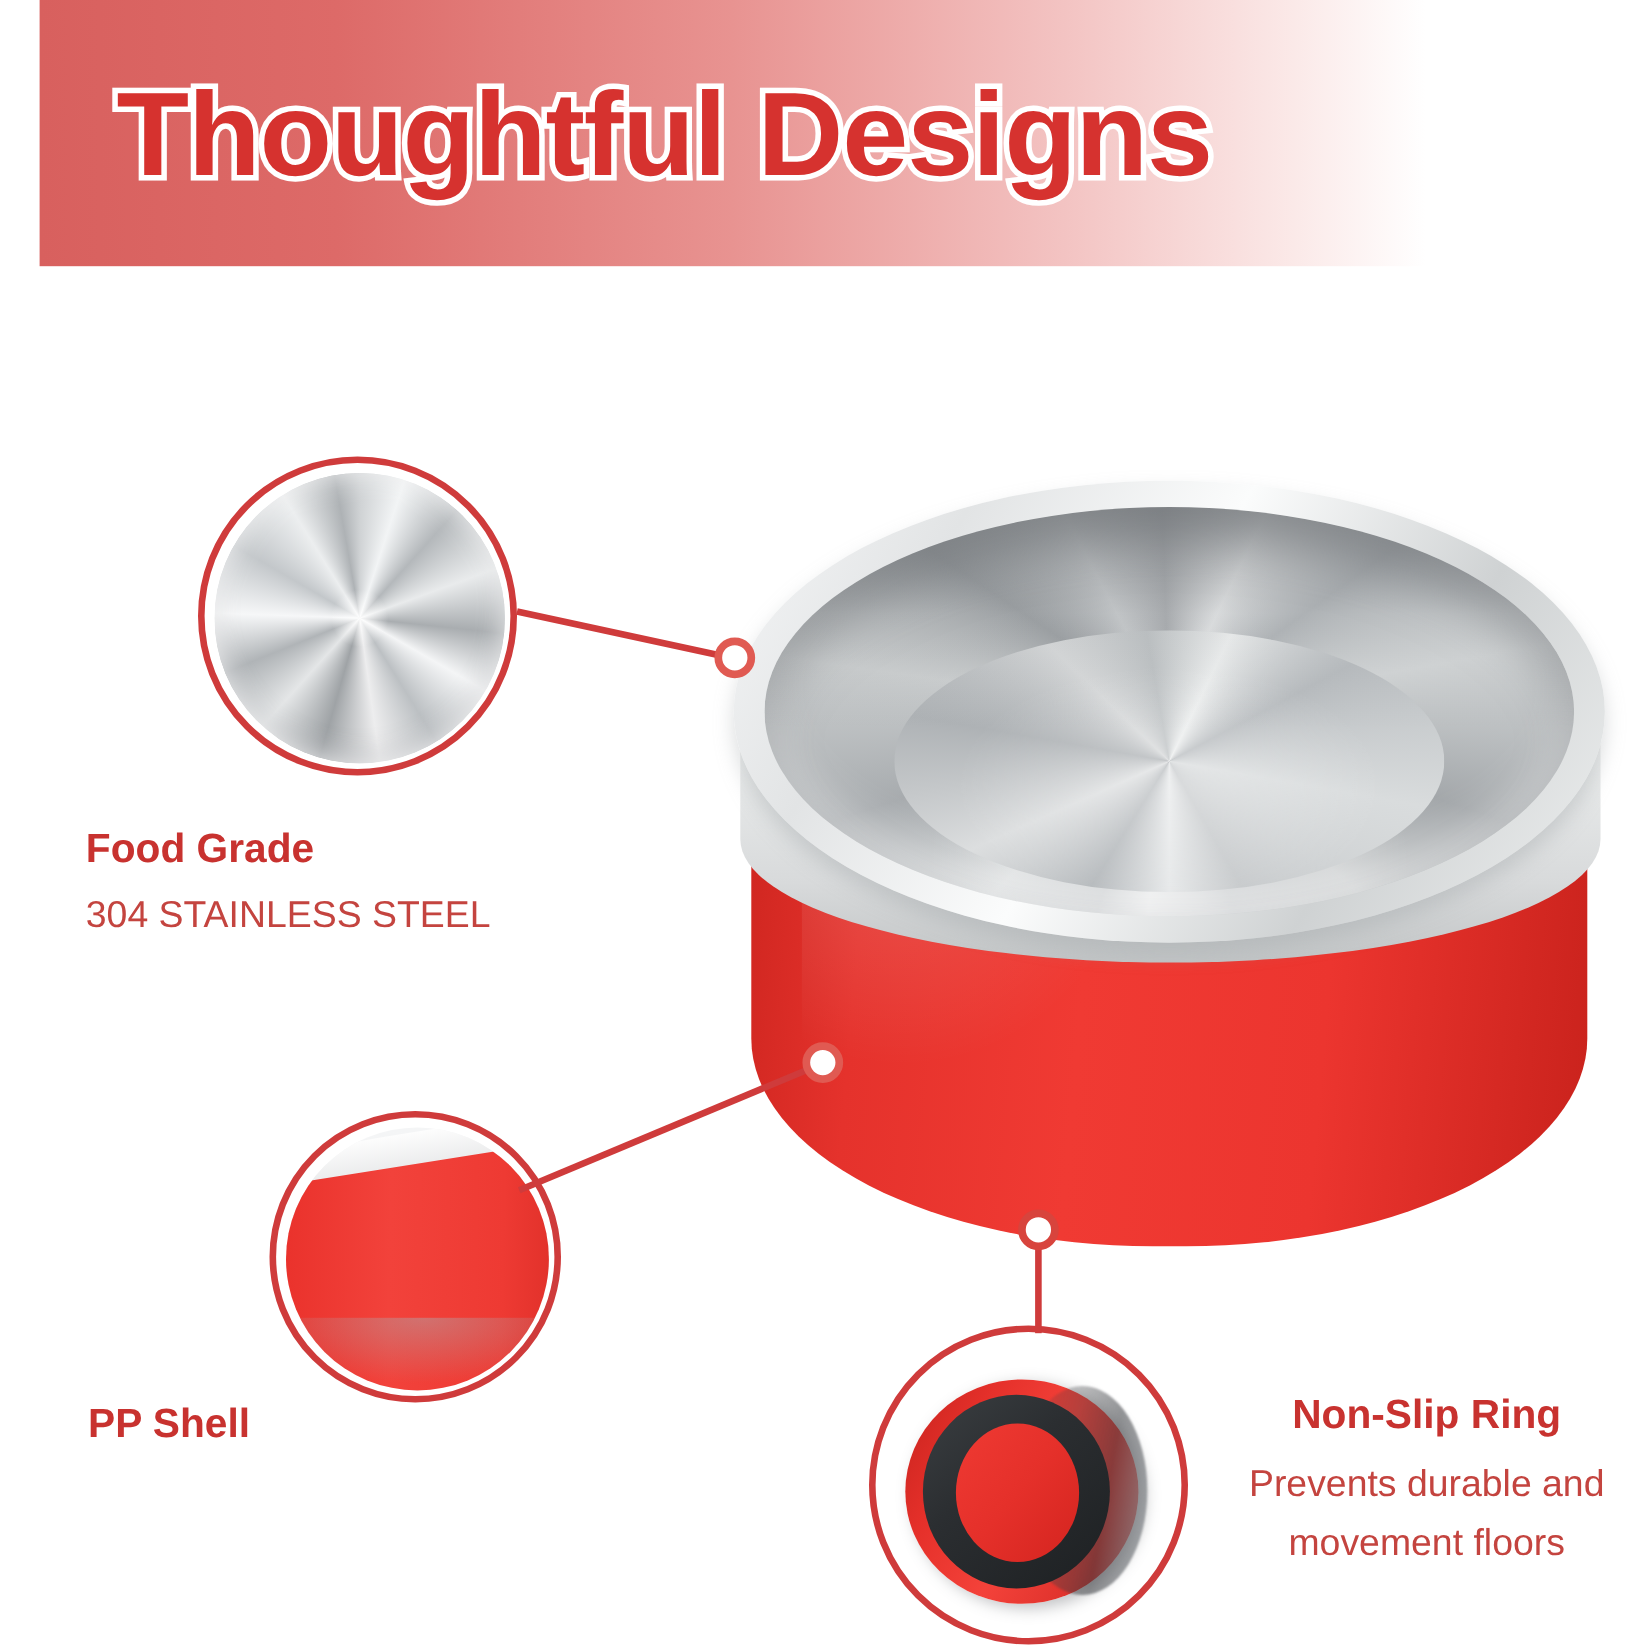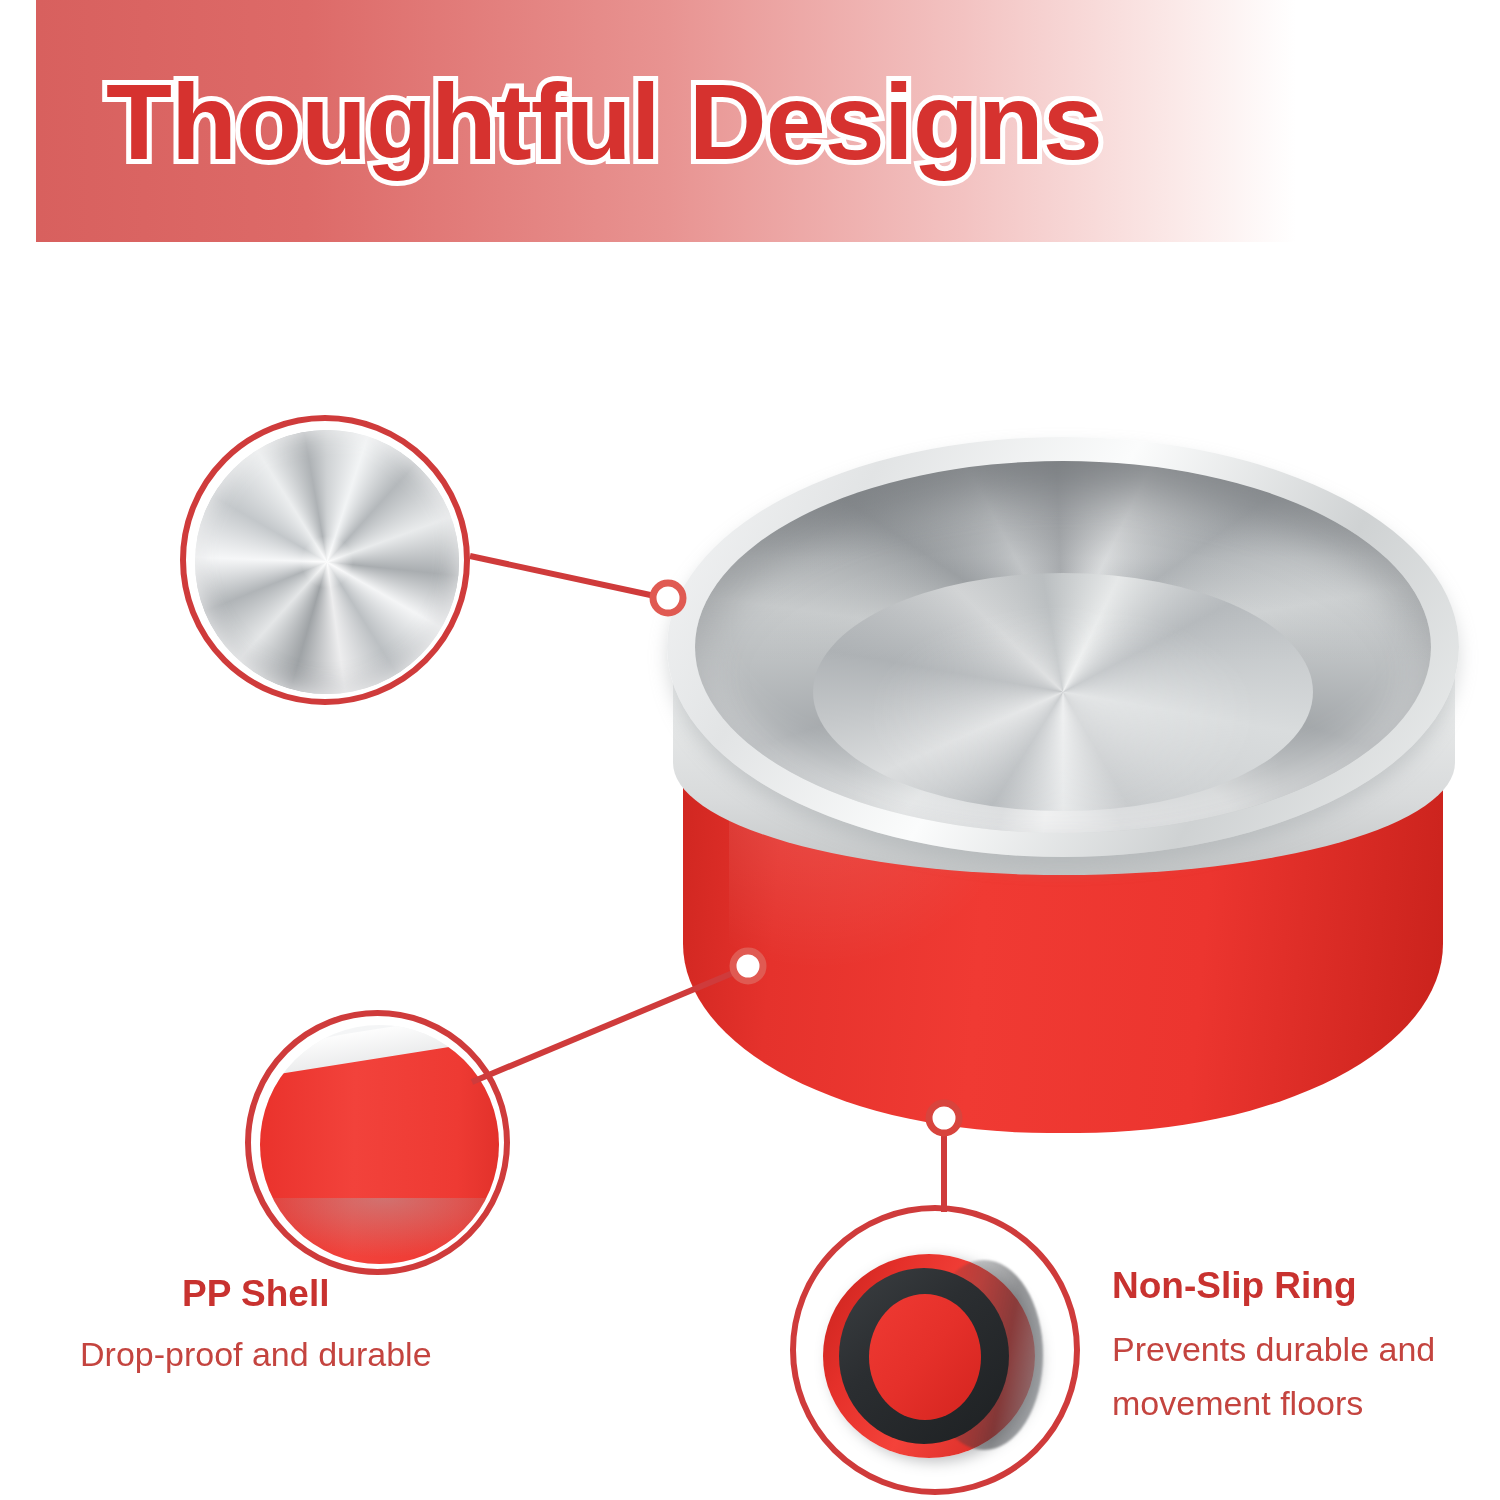--- a/index.html
+++ b/index.html
@@ -164,21 +164,21 @@
   
   .feature{position:absolute;}
   .feature .title{
     font-size:37px;font-weight:bold;color:#c8322f;line-height:48px;white-space:nowrap;
   }
   .feature .desc{
     font-size:34px;font-weight:normal;color:#c4443f;line-height:48px;margin-top:12px;
   }
   #feature-food{left:78px;top:748px;}
   #feature-shell{left:80px;top:1270px;text-align:center;}
-  #feature-ring{left:1112px;top:1262px;width:370px;}
+  #feature-ring{left:1112px;top:1262px;width:370px;text-align:center;}
   #feature-ring .desc{line-height:54px;}
 </style>
 </head>
 <body>
 
 <div id="stage">
 
   <div class="header-band">
     <div class="header-title">Thoughtful Designs</div>
   </div>
@@ -218,24 +218,27 @@
     <line x1="470" y1="556" x2="655" y2="596" stroke="#cf3b3b" stroke-width="6"></line>
     <circle cx="668" cy="598" r="15" fill="#ffffff" stroke="#e05a52" stroke-width="7"></circle>
 
     <line x1="472" y1="1082" x2="740" y2="970" stroke="#cf3b3b" stroke-width="6"></line>
     <circle cx="748" cy="966" r="15" fill="#ffffff" stroke="#e05a52" stroke-width="7"></circle>
 
     <line x1="944" y1="1128" x2="944" y2="1212" stroke="#cf3b3b" stroke-width="6"></line>
     <circle cx="944" cy="1118" r="15" fill="#ffffff" stroke="#d8443d" stroke-width="7"></circle>
   </svg>
 
+  <div class="feature" id="feature-food">
+    <div class="title">Food Grade</div>
+    <div class="desc">304 STAINLESS STEEL</div>
+  </div>
 
   <div class="feature" id="feature-shell">
     <div class="title">PP Shell</div>
-    <div class="desc">Drop-proof and durable</div>
   </div>
 
   <div class="feature" id="feature-ring">
     <div class="title">Non-Slip Ring</div>
     <div class="desc">
       <div>Prevents durable and</div>
       <div>movement floors</div>
     </div>
   </div>
 

